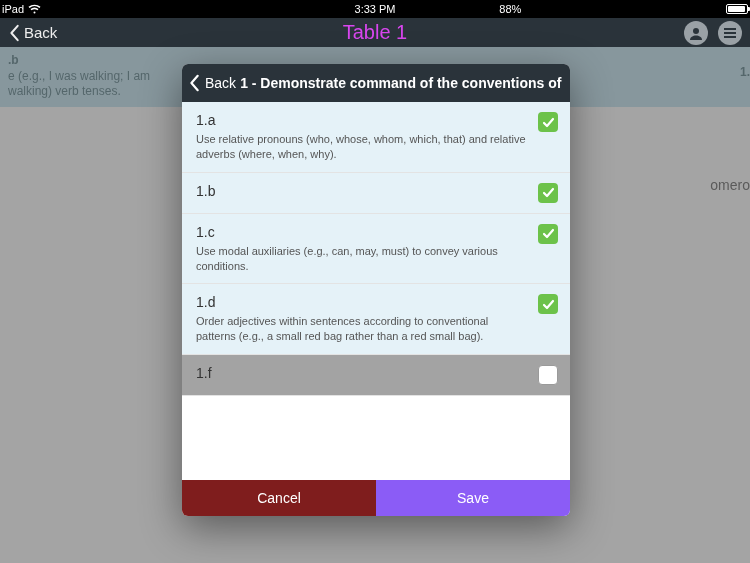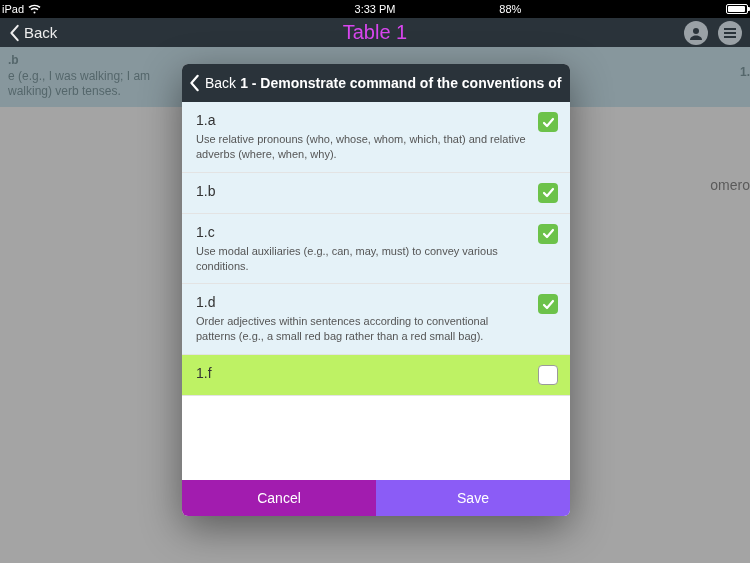--- a/index.html
+++ b/index.html
@@ -37,29 +37,29 @@
 
 .overlay{position:absolute;top:47px;left:0;right:0;bottom:0;background:rgba(90,90,90,0.55)}
 
 
 .modal{position:absolute;top:64px;left:182px;width:388px;height:452px;background:#fff;border-radius:6px;box-shadow:0 12px 40px rgba(0,0,0,0.45);display:flex;flex-direction:column;overflow:hidden}
 .modal-header{height:38px;background:#2a333a;color:#fff;display:flex;align-items:center;padding:0 6px;gap:4px;font-size:14px}
 .modal-header-title{font-weight:600;overflow:hidden;white-space:nowrap}
 .modal-body{flex:1;overflow-y:auto}
 .item{border-bottom:1px solid #e3e3e3;padding:10px 40px 10px 14px;position:relative}
 .item.checked{background:#e5f2f8}
-.item.unchecked{background:#bef264}
+.item.unchecked{background:#a3a3a3}
 .item-code{font-weight:400;font-size:14px;color:#333;margin-bottom:4px}
 .item-desc{font-size:11px;color:#555;line-height:1.35}
 .checkbox{position:absolute;right:12px;top:10px;width:20px;height:20px;border-radius:4px}
 .checkbox.on{background:#6cc24a;display:flex;align-items:center;justify-content:center;color:#fff;font-size:14px}
 .checkbox.off{border:1.5px solid #9a9a9a;background:#fff}
 .modal-footer{display:flex;height:36px}
 .btn{flex:1;border:none;color:#fff;font-size:14px;cursor:pointer}
-.btn-cancel{background:#a21caf}
+.btn-cancel{background:#7f1d1d}
 .btn-save{background:#8b5cf6}
 
 
 .chevron-left{width:14px;height:18px}
 </style>
 </head>
 <body>
 
 <div class="status-bar">
   <div class="status-left">

